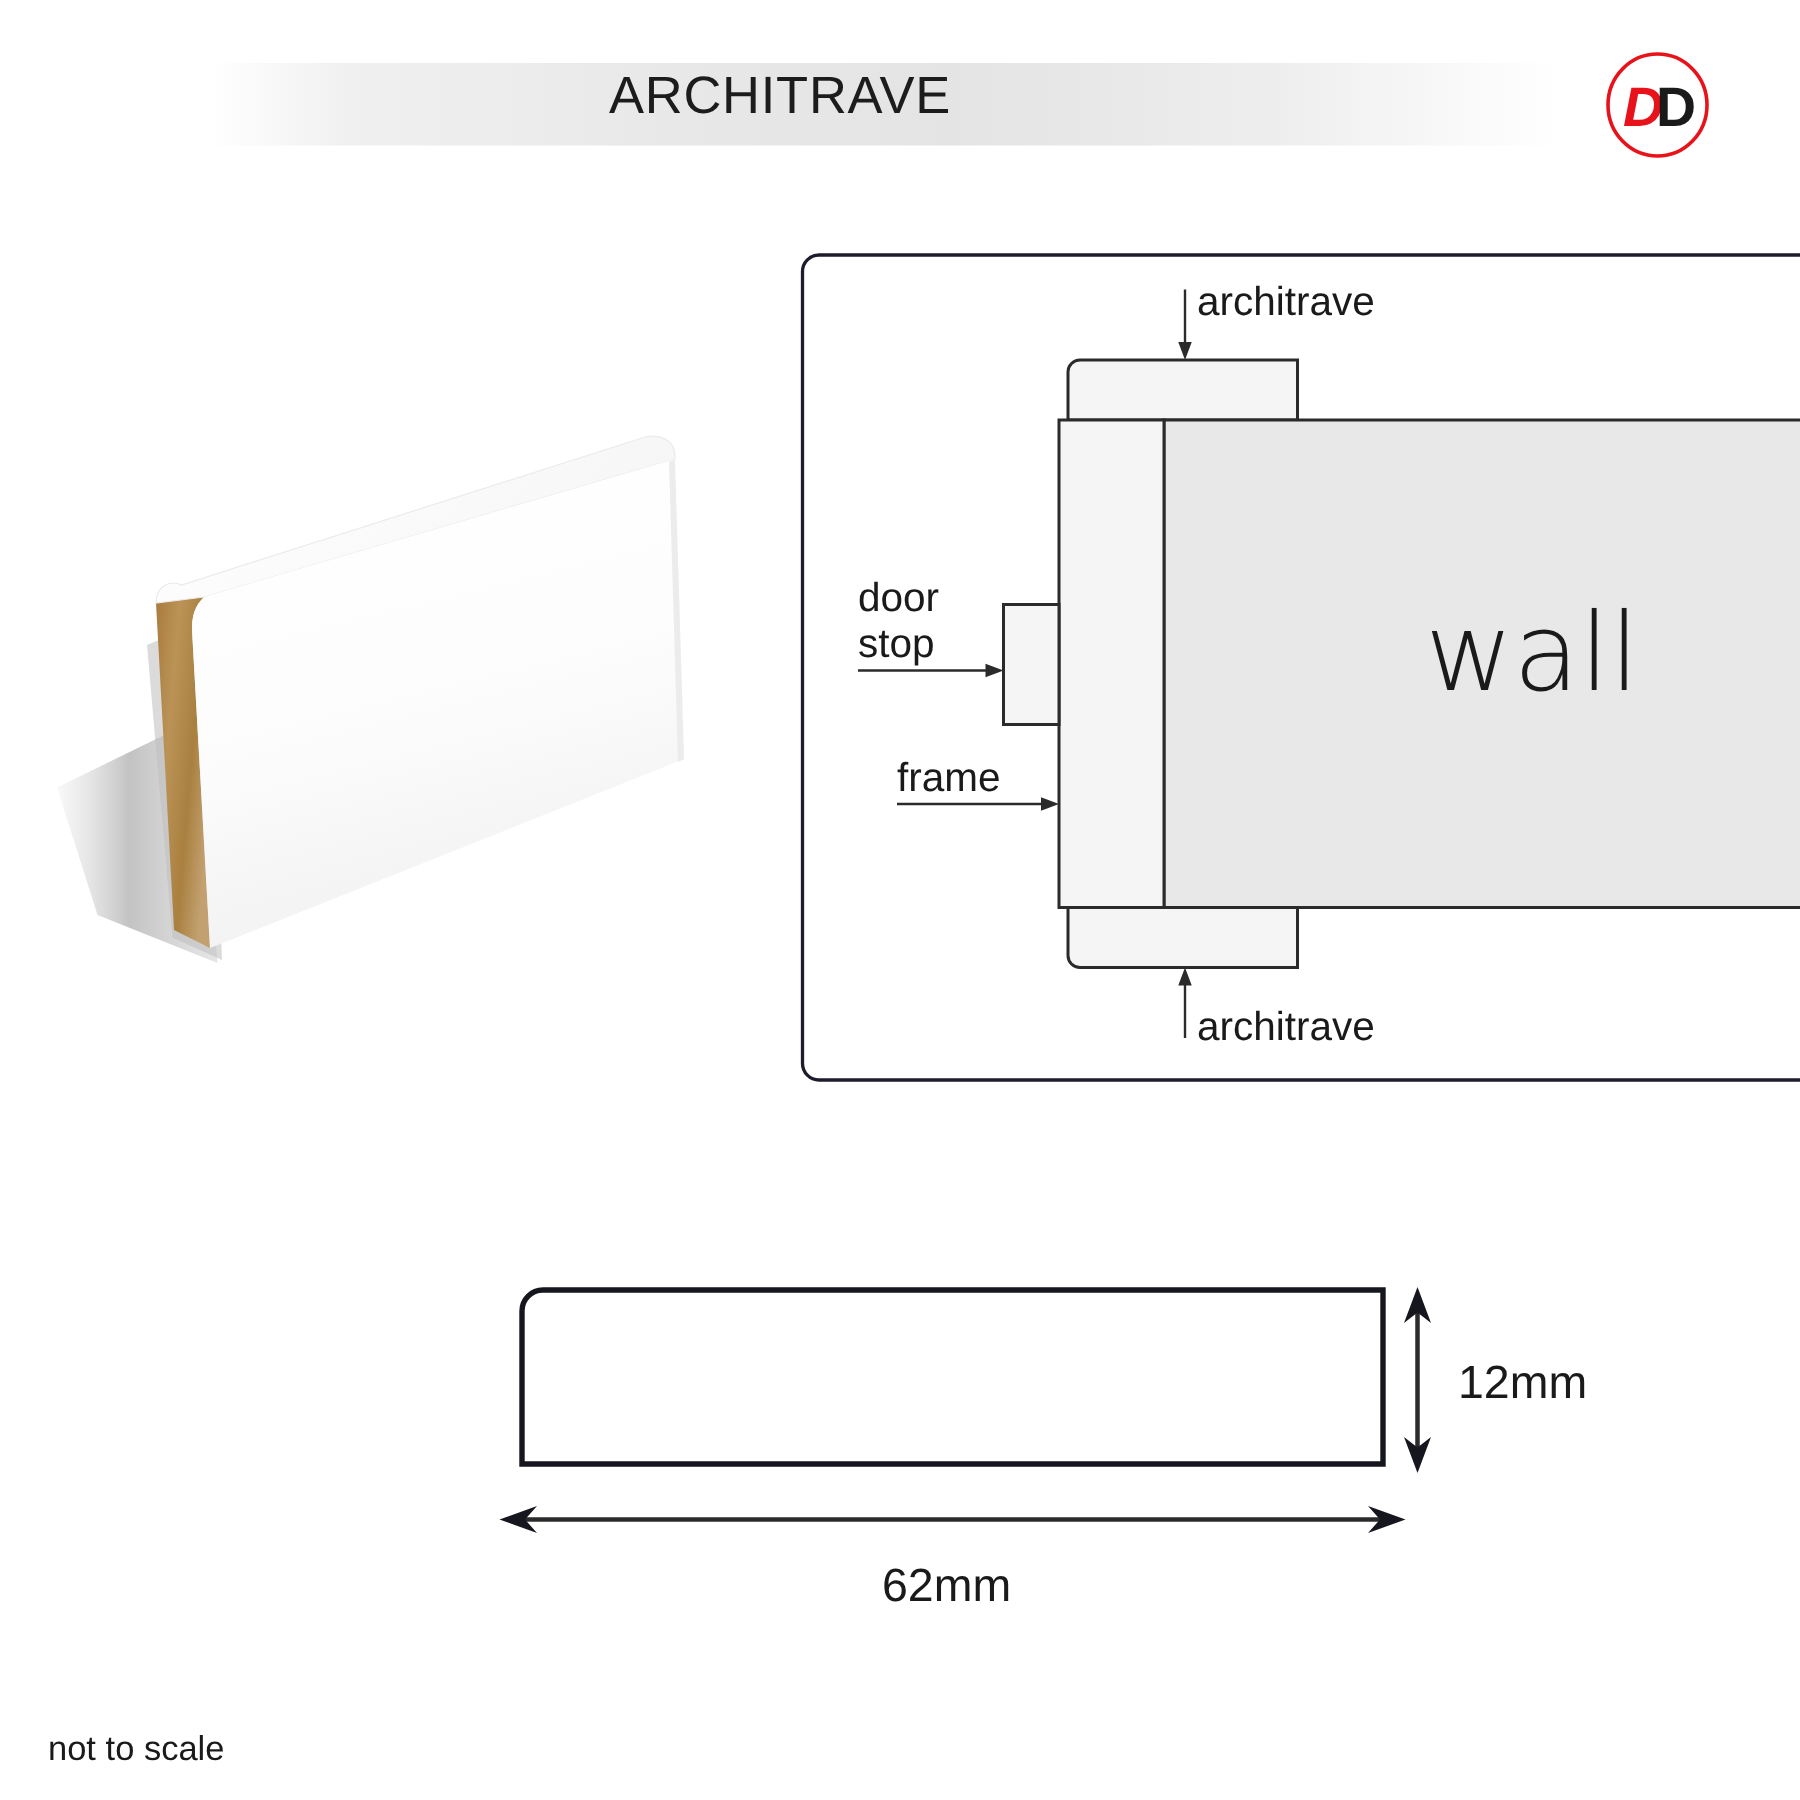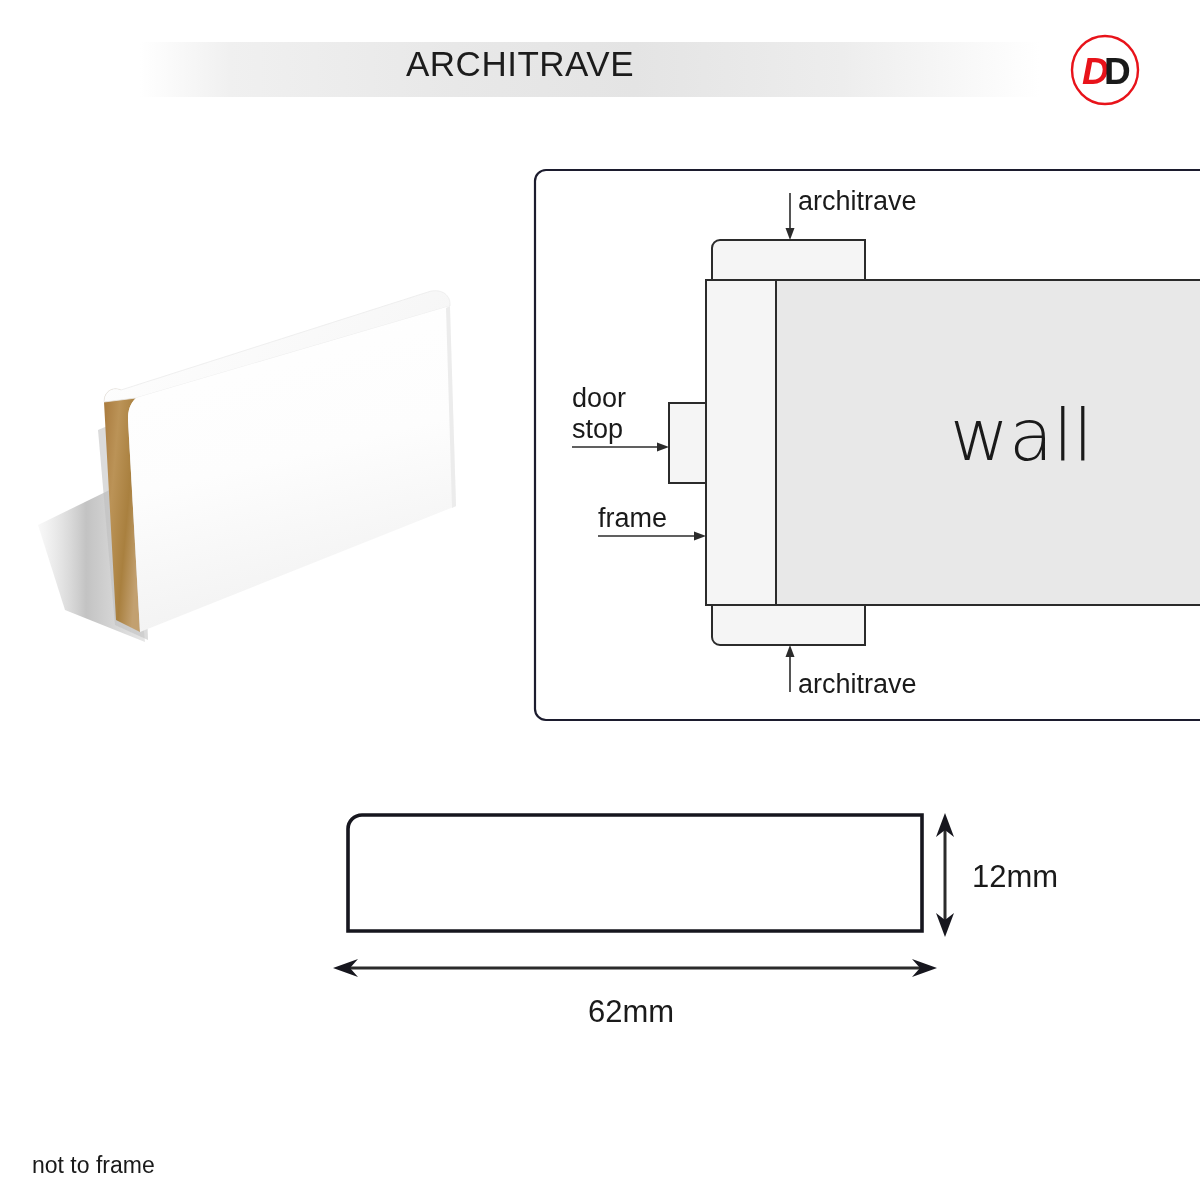--- a/index.html
+++ b/index.html
@@ -56,21 +56,21 @@
   
   #section-diagram {
     position: absolute;
     left: 520px; top: 155px;
     width: 690px; height: 580px;
   }
 
   
   #profile-drawing {
     position: absolute;
-    left: 300px; top: 795px;
+    left: 300px; top: 840px;
     width: 800px; height: 250px;
   }
 
   
   #scale-note {
     position: absolute;
     left: 32px; top: 1152px;
     font-size: 23px;
     color: #1a1a1a;
   }
@@ -204,13 +204,13 @@
 
     <g>
       <line class="dline" x1="48" y1="173" x2="622" y2="173" stroke="#16161e" stroke-width="3"></line>
       <path d="M 33,173 L 58,164 L 50,173 L 58,182 Z" fill="#16161e"></path>
       <path d="M 637,173 L 612,164 L 620,173 L 612,182 Z" fill="#16161e"></path>
       <text class="dtext" x="288" y="227" font-size="31" fill="#16161e">62mm</text>
     </g>
   </svg>
 </div>
 
-<div id="scale-note">not to frame</div>
+<div id="scale-note">not to scale</div>
 
 </body></html>

